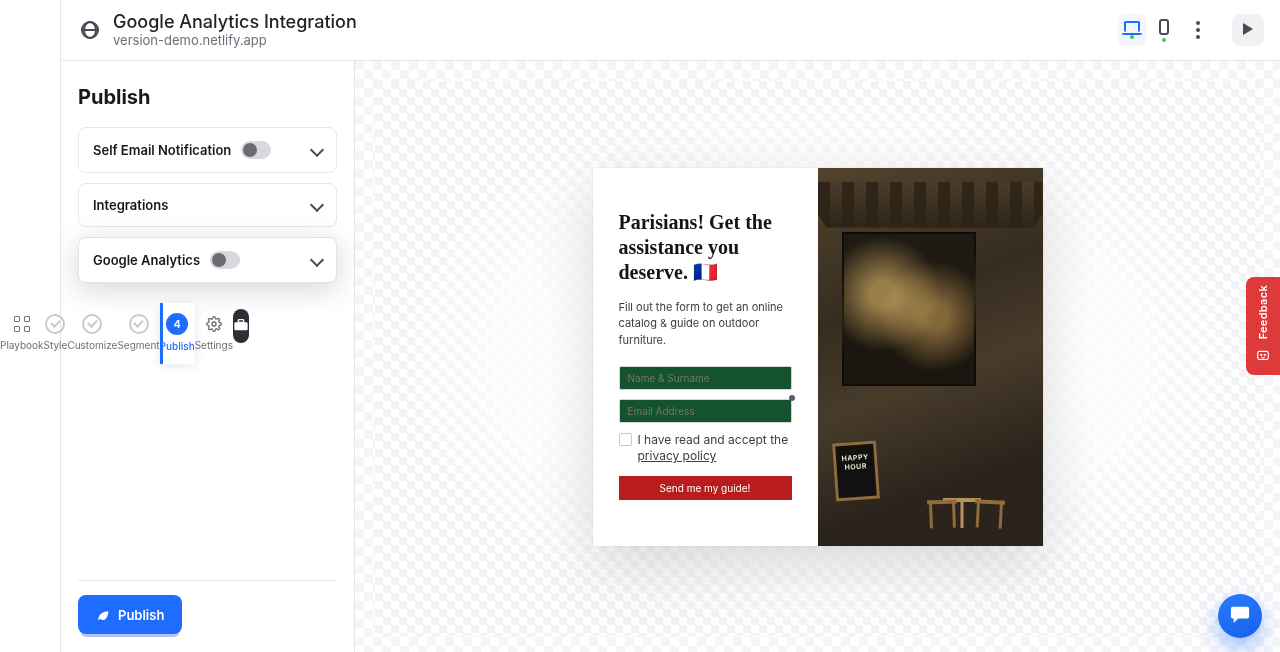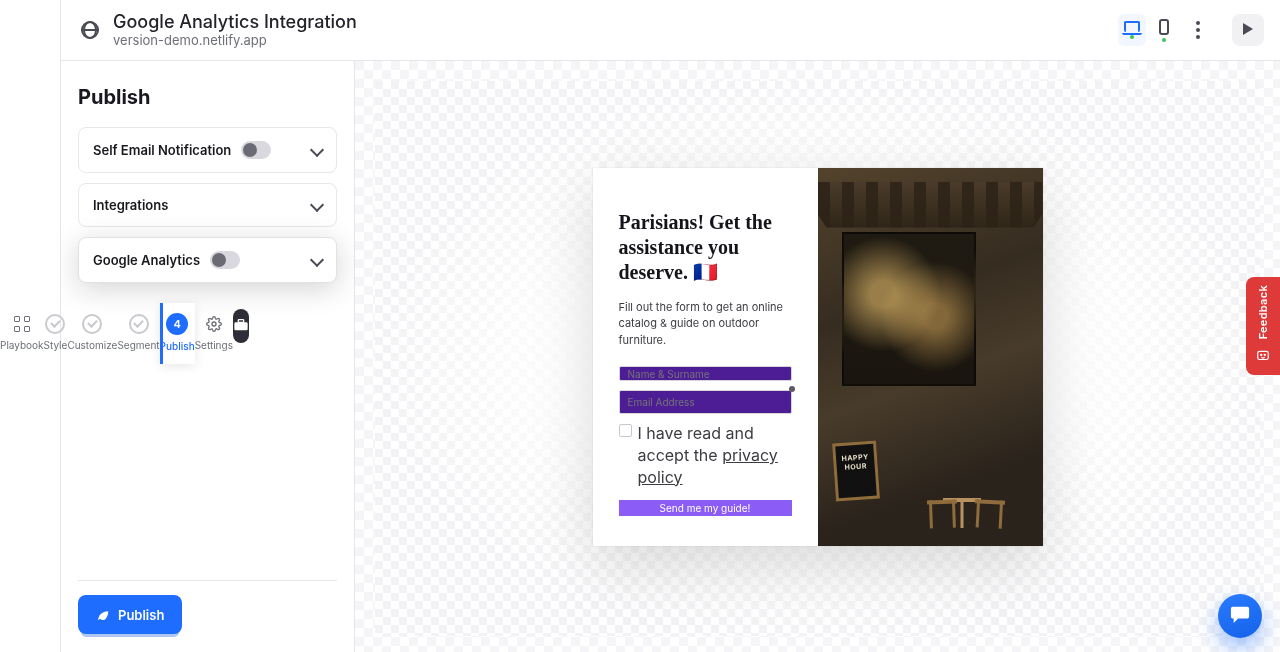--- a/index.html
+++ b/index.html
@@ -192,35 +192,35 @@
     display: flex; overflow: hidden;
   }
   .popup-left { flex: 1; padding: 42px 26px 30px; display: flex; flex-direction: column; }
   .popup-left h3 {
     font-size: 20px; line-height: 1.25; font-weight: 800; color: #14141A; margin: 0 0 14px;
     font-family: Georgia, "Times New Roman", serif;
   }
   .popup-left p { font-size: 11px; color: #3C3C42; line-height: 1.5; margin: 0 0 18px; }
   .pinput {
     width: 100%; height: 24px; border: 1px solid #D5D5DA; border-radius: 2px;
-    font-size: 10px; color: #9c9ca4; padding: 0 8px; margin-bottom: 9px; background: #4c1d95;
+    font-size: 10px; color: #9c9ca4; padding: 0 8px; margin-bottom: 9px; background: #14532d;
   }
   .email-wrap { position: relative; }
   .email-wrap::after {
     content: ""; position: absolute; right: -3px; top: -4px; width: 6px; height: 6px;
     background: #5C5C63; border-radius: 50%;
   }
   .consent { display: flex; gap: 6px; align-items: flex-start; margin-bottom: 12px; }
   .consent .cb {
     width: 13px; height: 13px; border: 1px solid #C8C8CE; border-radius: 2px; flex: 0 0 auto; margin-top: 1px;
   }
-  .consent span { font-size: 16px; line-height: 1.35; color: #3C3C42; }
+  .consent span { font-size: 12px; line-height: 1.35; color: #3C3C42; }
   .consent a { color: #3C3C42; text-decoration: underline; }
   .popup-cta {
-    width: 100%; height: 24px; background: #8b5cf6; color: #fff; font-size: 10px;
+    width: 100%; height: 24px; background: #b91c1c; color: #fff; font-size: 10px;
     display: flex; align-items: center; justify-content: center; cursor: pointer; border: none;
   }
   .popup-right {
     width: 225px;
     background:
       linear-gradient(180deg, rgba(40,30,20,.38), rgba(40,30,20,.38)),
       linear-gradient(160deg, #6e5a3c 0%, #3e3528 35%, #5b4d38 55%, #2c2620 80%);
     position: relative; overflow: hidden;
   }
   

